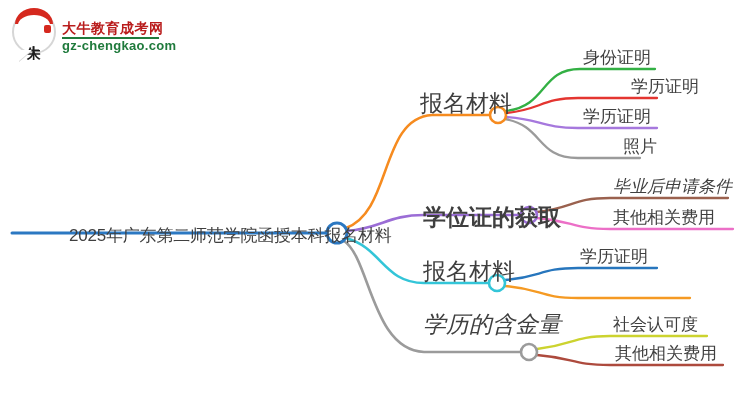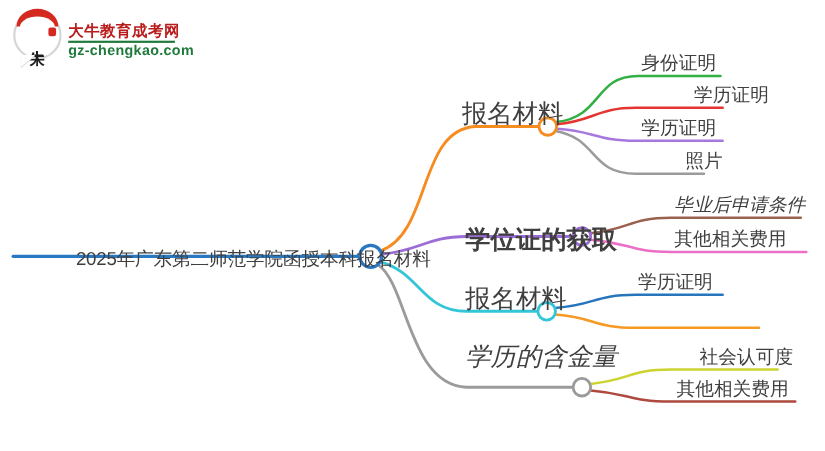--- a/index.html
+++ b/index.html
@@ -85,15 +85,15 @@
   <div class="label" style="left:583px;top:137px;margin-left:40px;">照片</div>
 
   <div class="label branch" style="left:423px;top:207px;font-weight:bold;">学位证的获取</div>
   <div class="label" style="left:613px;top:177px;font-style:italic;">毕业后申请条件</div>
   <div class="label" style="left:613px;top:208px;">其他相关费用</div>
 
   <div class="label branch" style="left:423px;top:261px;">报名材料</div>
   <div class="label" style="left:580px;top:247px;">学历证明</div>
 
   <div class="label branch" style="left:423px;top:314px;font-style:italic;">学历的含金量</div>
-  <div class="label" style="left:613px;top:315px;margin-left:23px;">社会认可度</div>
+  <div class="label" style="left:613px;top:315px;">社会认可度</div>
   <div class="label" style="left:615px;top:344px;">其他相关费用</div>
 </div>
 
 </body></html>

